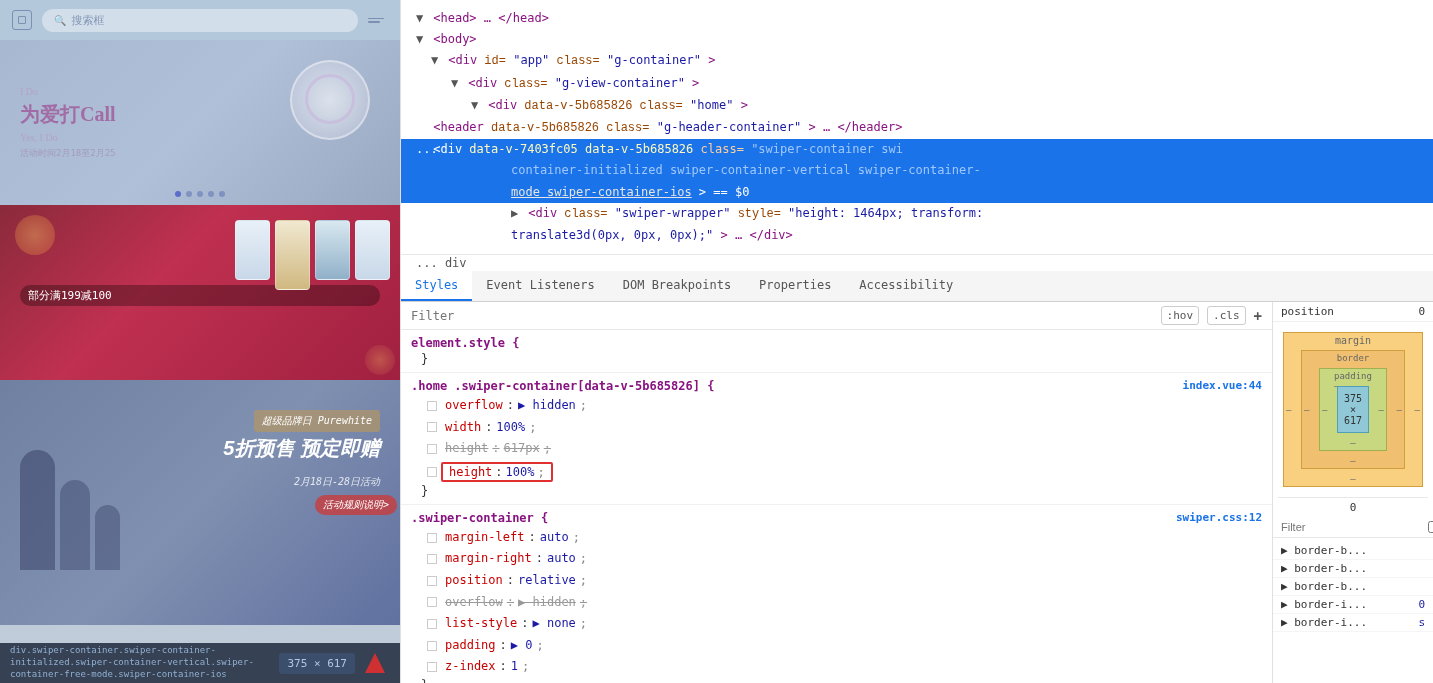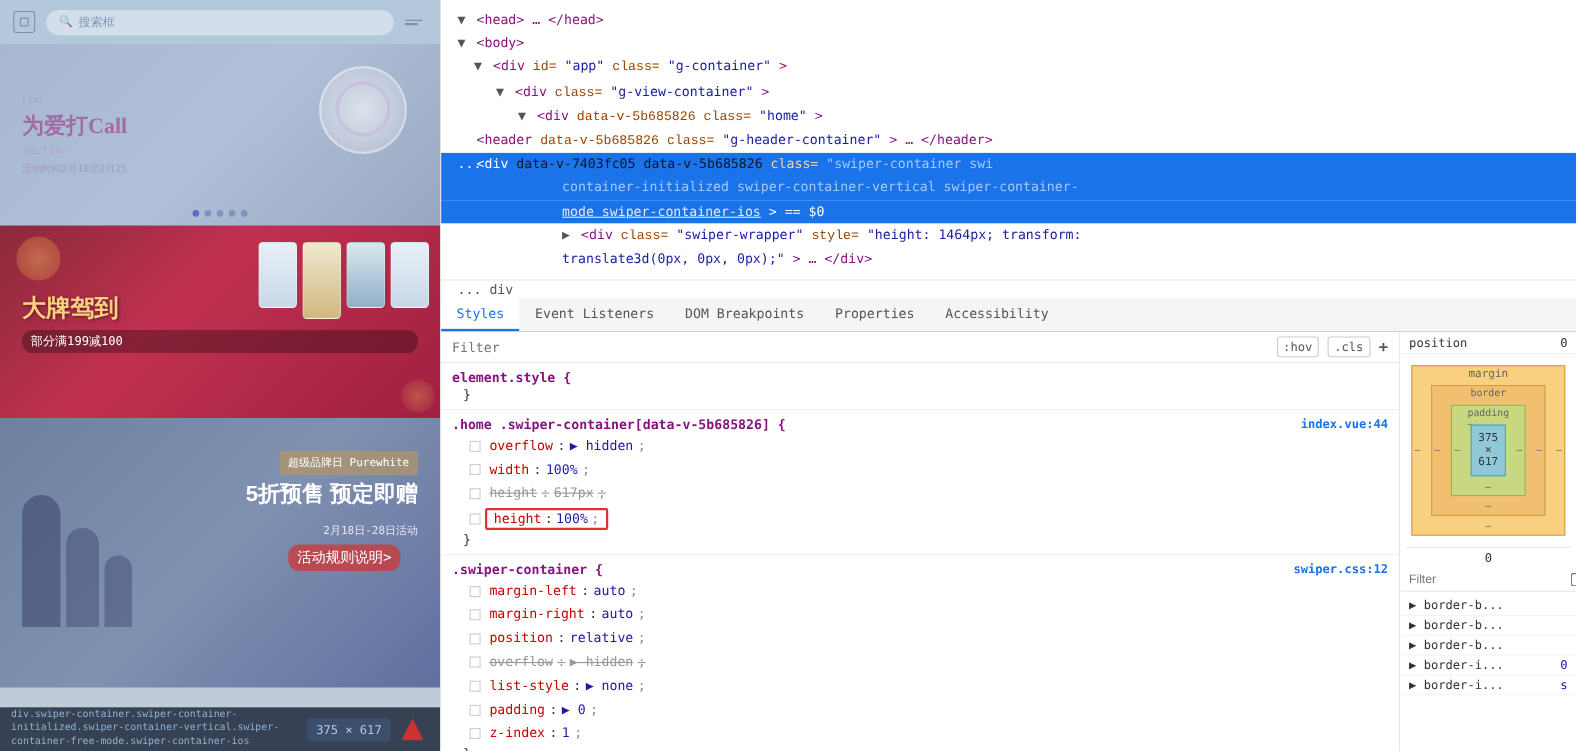--- a/index.html
+++ b/index.html
@@ -180,20 +180,21 @@
       left: 0;
       right: 0;
       height: 245px;
       background: linear-gradient(135deg, #7080a0 0%, #8090b0 50%, #6070a0 100%);
       display: flex;
       flex-direction: column;
       justify-content: center;
       align-items: flex-end;
       padding: 12px;
       overflow: hidden;
+      font-style: italic;
     }
 
     .banner-3-tag {
       position: absolute;
       right: 20px;
       top: 30px;
       background: rgba(180,150,100,0.7);
       color: #fff;
       padding: 4px 8px;
       font-size: 10px;
@@ -214,25 +215,25 @@
     .banner-3-sub {
       position: absolute;
       right: 20px;
       top: 95px;
       color: rgba(255,255,255,0.8);
       font-size: 10px;
     }
 
     .banner-3-btn {
       position: absolute;
-      right: 36px;
+      right: 3px;
       top: 115px;
       background: rgba(200,60,60,0.8);
       color: #fff;
-      font-size: 13px;
+      font-size: 10px;
       padding: 3px 8px;
       border-radius: 10px;
     }
 
     
     .status-bar {
       position: absolute;
       bottom: 0;
       left: 0;
       right: 0;
@@ -534,21 +535,20 @@
       <div class="dots-row">
         <div class="dot active"></div>
         <div class="dot"></div>
         <div class="dot"></div>
         <div class="dot"></div>
         <div class="dot"></div>
       </div>
     </div>
 
     <div class="banner-2">
-      <span class="banner-2-title">大牌驾到</span>
       <div class="banner-2-sub">
         <span>部分满199减100</span>
       </div>
       <div class="product-row">
         <div class="product-box"></div>
         <div class="product-box"></div>
         <div class="product-box"></div>
         <div class="product-box"></div>
       </div>
 
@@ -630,21 +630,21 @@
         <span class="attr-name">class=</span>
         <span class="attr-value">"g-header-container"</span>
         <span class="tag-name">&gt;</span>
         <span class="ellipsis">…</span>
         <span class="tag-name">&lt;/header&gt;</span>
       </div>
 
       <div class="dom-line indent-4 selected">
         <span class="triangle" style="color:#fff;">...</span>
         <span style="color:#fff;"> &lt;div </span>
-        <span style="color:#0f172a;text-align:center;">data-v-7403fc05 data-v-5b685826 </span>
+        <span style="color:#fef9c3;text-align:center;">data-v-7403fc05 data-v-5b685826 </span>
         <span style="color:#ffd0a0;">class=</span>
         <span style="color:#a0c8ff;">"swiper-container swi</span>
       </div>
       <div class="dom-line indent-5 selected">
         <span style="color:#a0c8ff;">container-initialized swiper-container-vertical swiper-container-</span>
       </div>
       <div class="dom-line indent-5 selected">
         <span style="color:#e5e5e5;text-decoration:underline;">mode swiper-container-ios</span>
         <span style="color:#fff;">&gt; == $0</span>
       </div>

